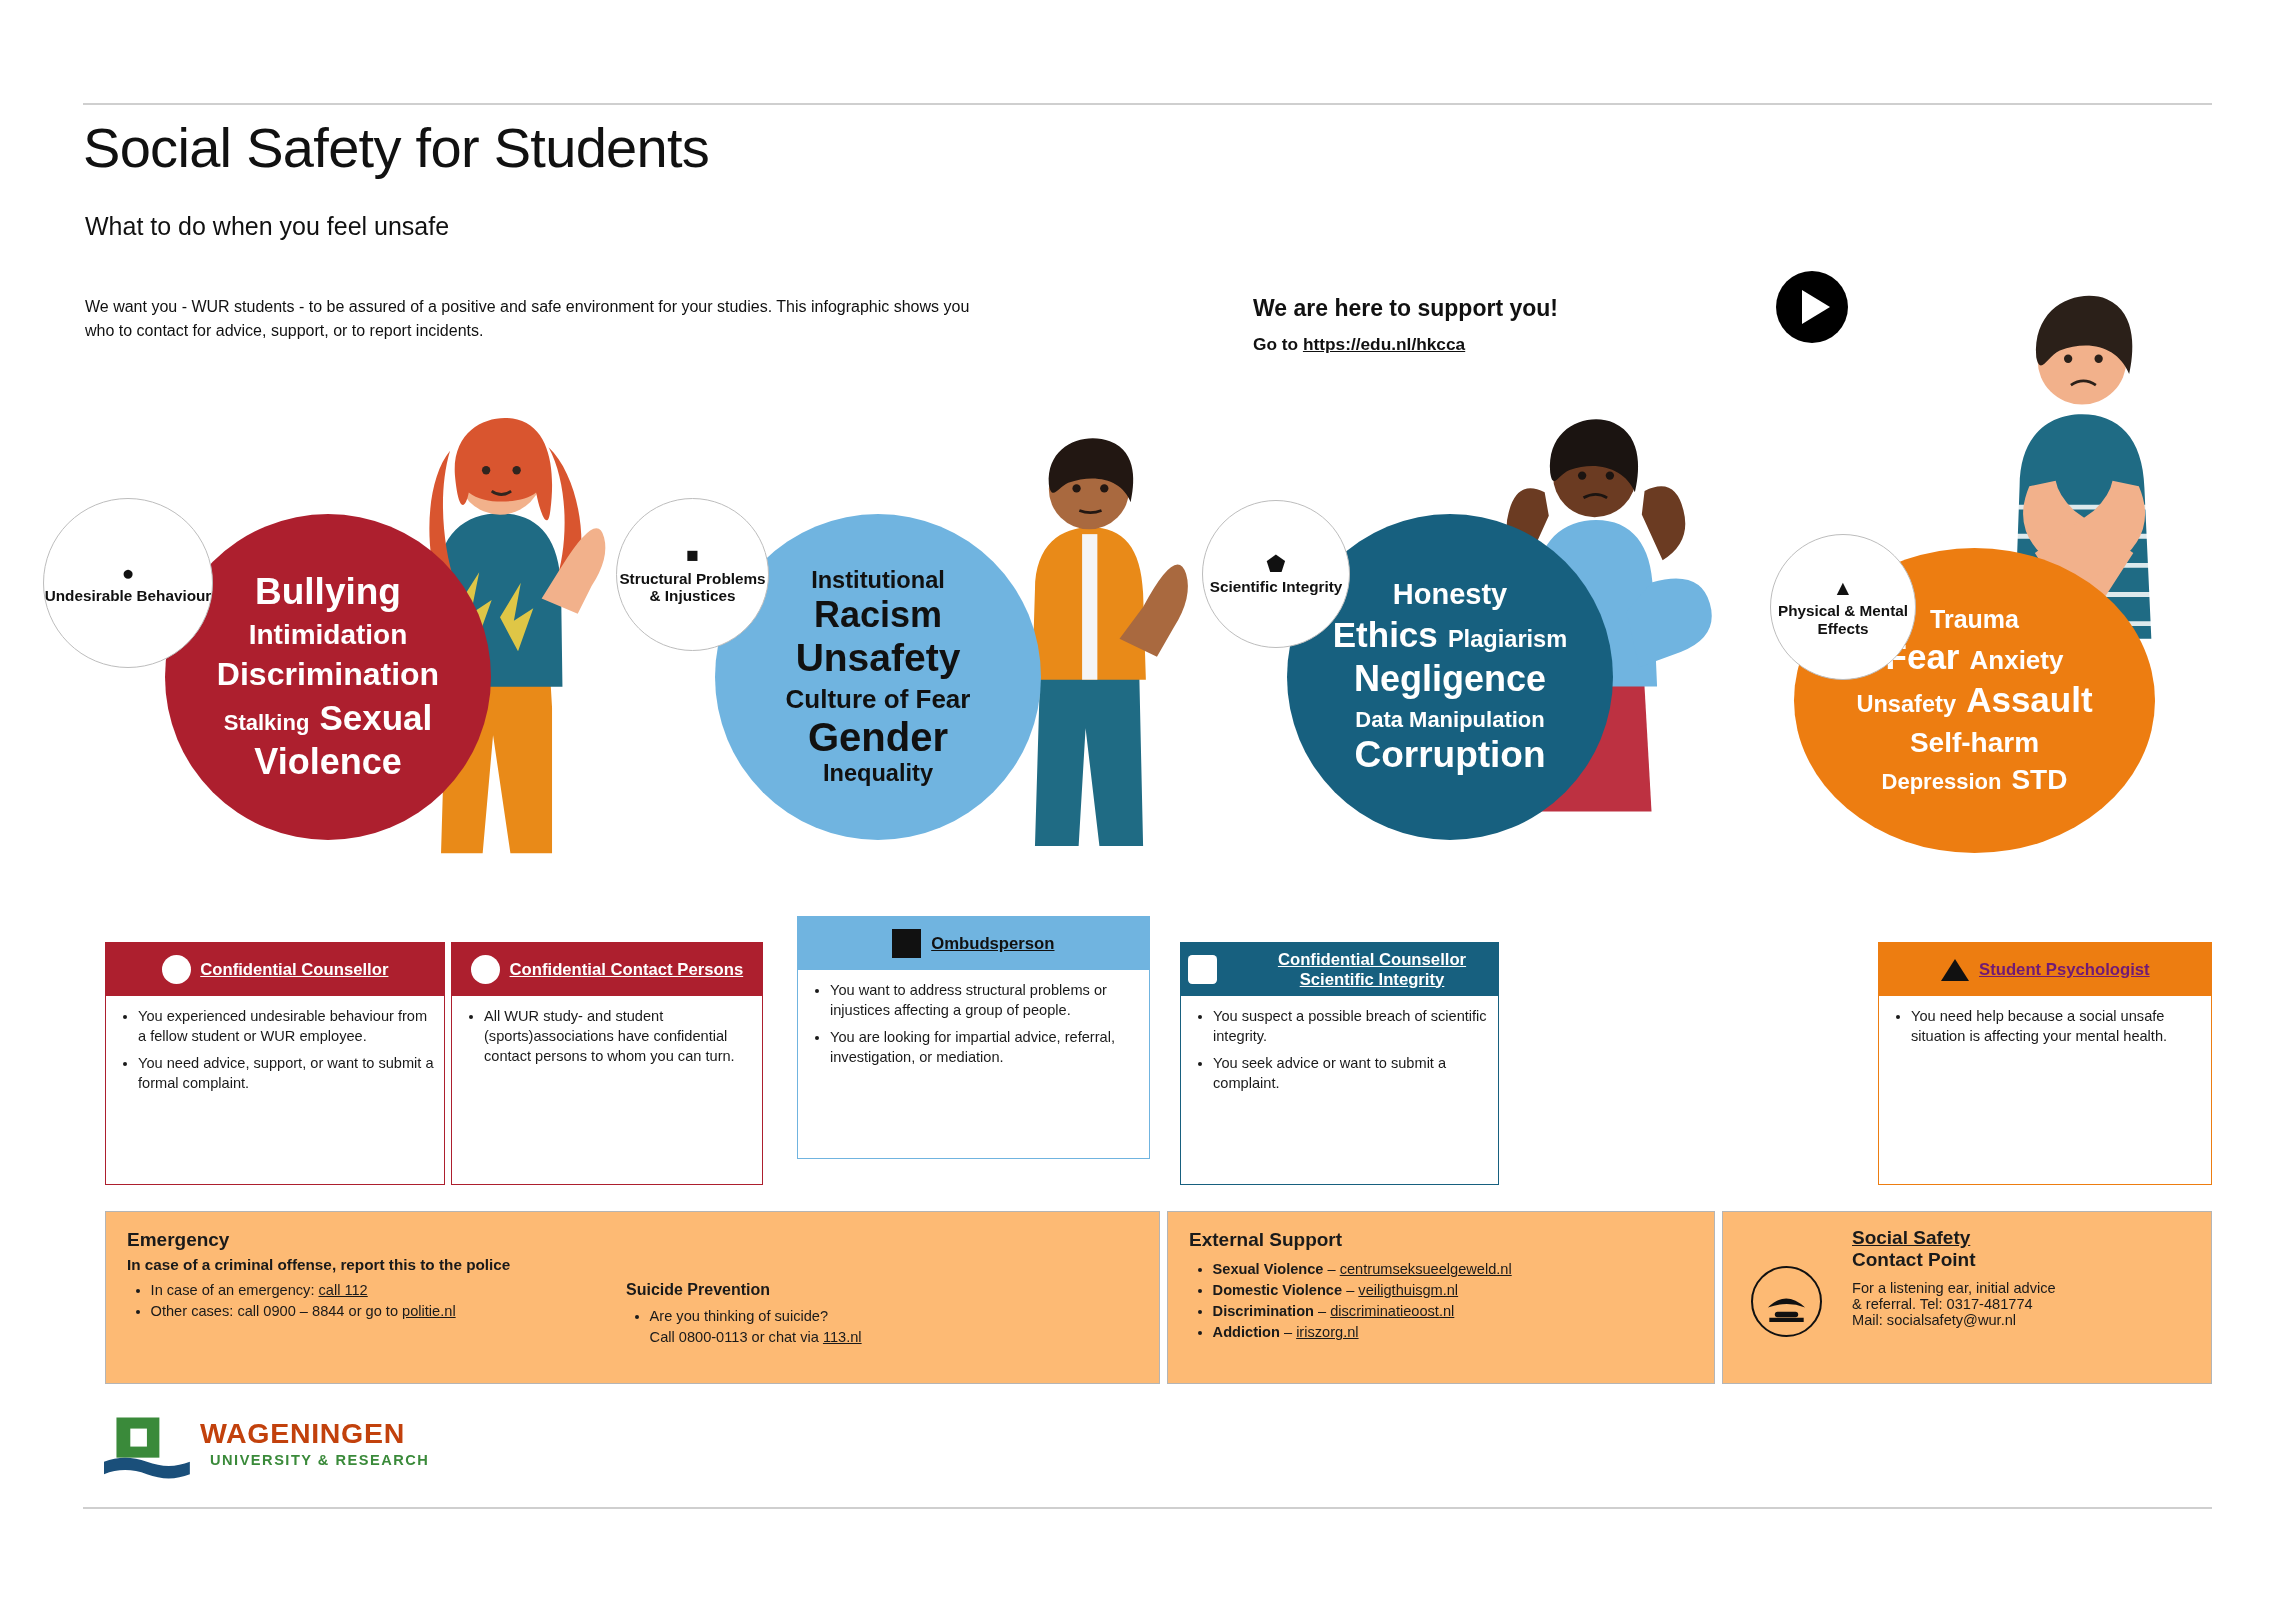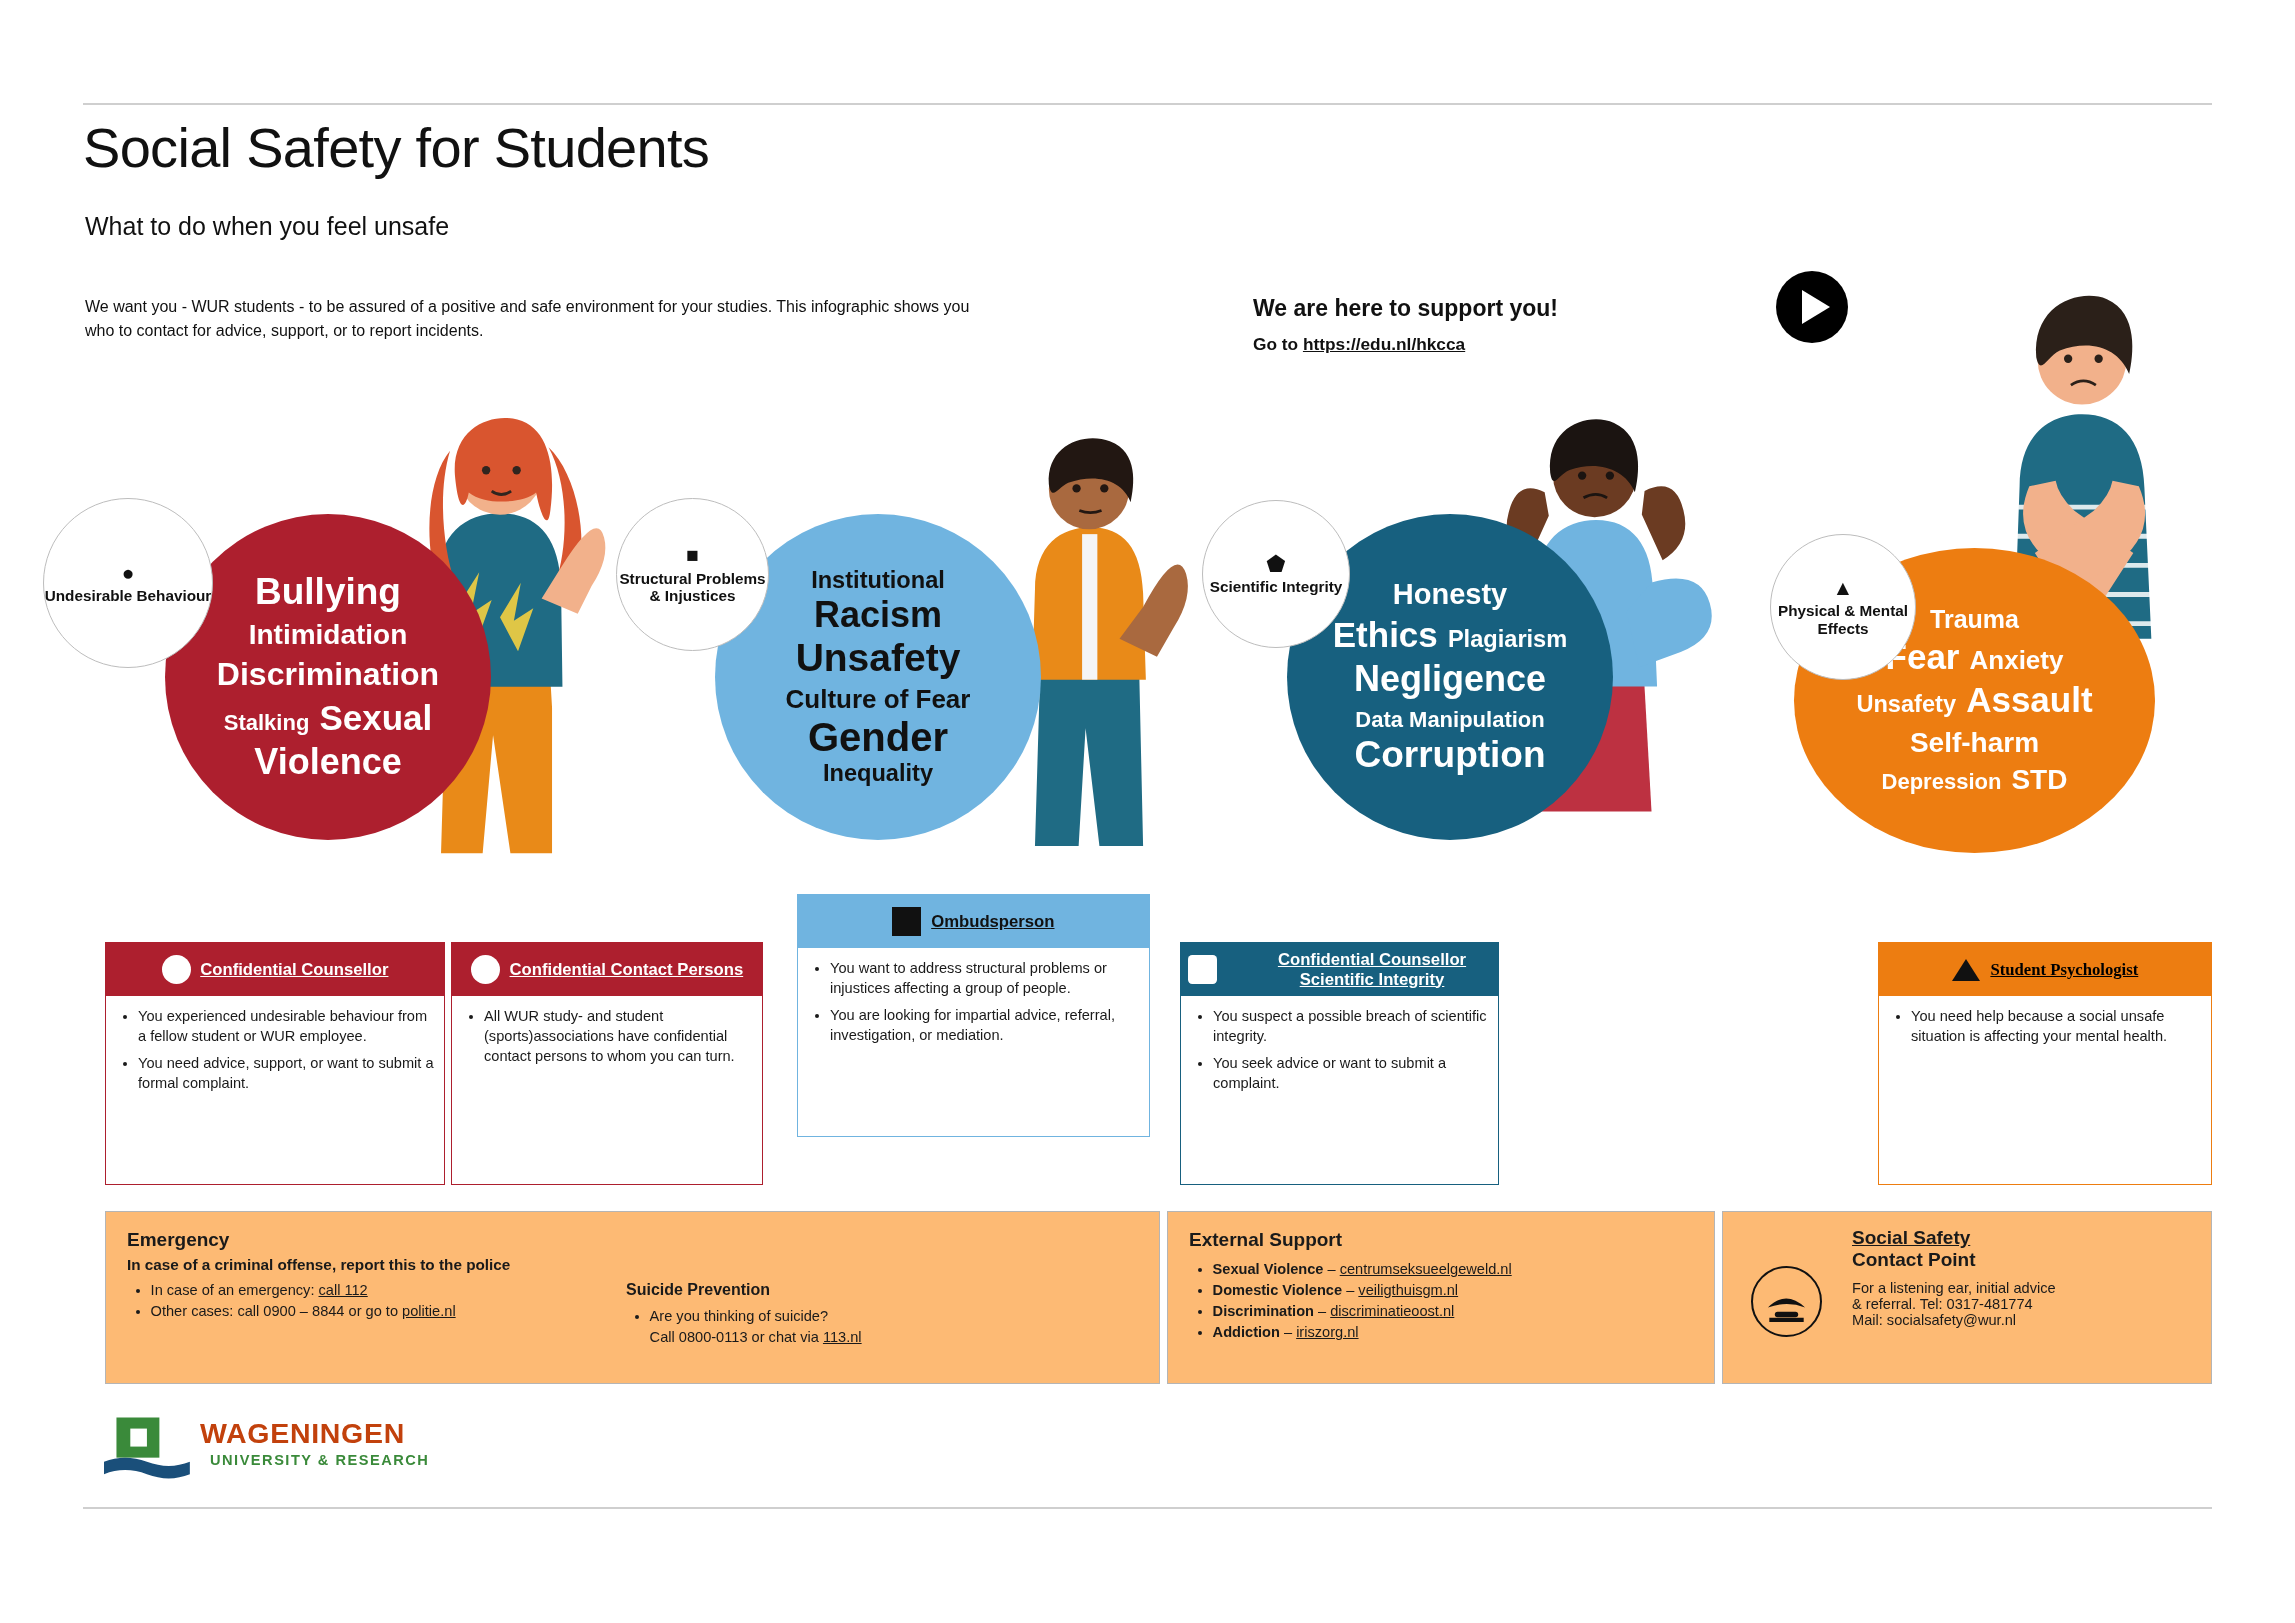--- a/index.html
+++ b/index.html
@@ -355,21 +355,21 @@
   <div class="card" style="left:451px; top:942px; width:312px; height:243px; border-color:#AD1F2E;">
     <div class="hdr" style="background:#AD1F2E;">
       <div class="badge"></div>
       <div class="ttl">Confidential Contact Persons</div>
     </div>
     <ul>
       <li>All WUR study- and student (sports)associations have confidential contact persons to whom you can turn.</li>
     </ul>
   </div>
 
-  <div class="card" style="left:797px; top:894px; width:353px; height:243px; border-color:#70B4E0;">
+  <div class="card" style="left:797px; top:916px; width:353px; height:243px; border-color:#70B4E0;">
     <div class="hdr" style="background:#70B4E0;">
       <div class="badge sq" style="background:#111;"></div>
       <div class="ttl" style="color:#111;">Ombudsperson</div>
     </div>
     <ul>
       <li>You want to address structural problems or injustices affecting a group of people.</li>
       <li>You are looking for impartial advice, referral, investigation, or mediation.</li>
     </ul>
   </div>
 
@@ -383,21 +383,21 @@
       <li>You seek advice or want to submit a complaint.</li>
     </ul>
   </div>
 
 
   <div class="card" style="left:1878px; top:942px; width:334px; height:243px; border-color:#ED7D11;">
     <div class="hdr" style="background:#ED7D11;">
       <div class="badge" style="background:transparent;">
         <div style="width:0;height:0;border-left:14px solid transparent;border-right:14px solid transparent;border-bottom:22px solid #111;"></div>
       </div>
-      <div class="ttl" style="color:#000000;font-family:Liberation Serif, serif;">Student Psychologist</div>
+      <div class="ttl" style="color:#701a75;">Student Psychologist</div>
     </div>
     <ul>
       <li>You need help because a social unsafe situation is affecting your mental health.</li>
     </ul>
   </div>
 
   <div class="box" style="left:105px; top:1211px; width:1055px; height:173px; padding:16.7px 21px;">
     <h3>Emergency</h3>
     <div class="sub">In case of a criminal offense, report this to the police</div>
     <ul style="width:527px;">

